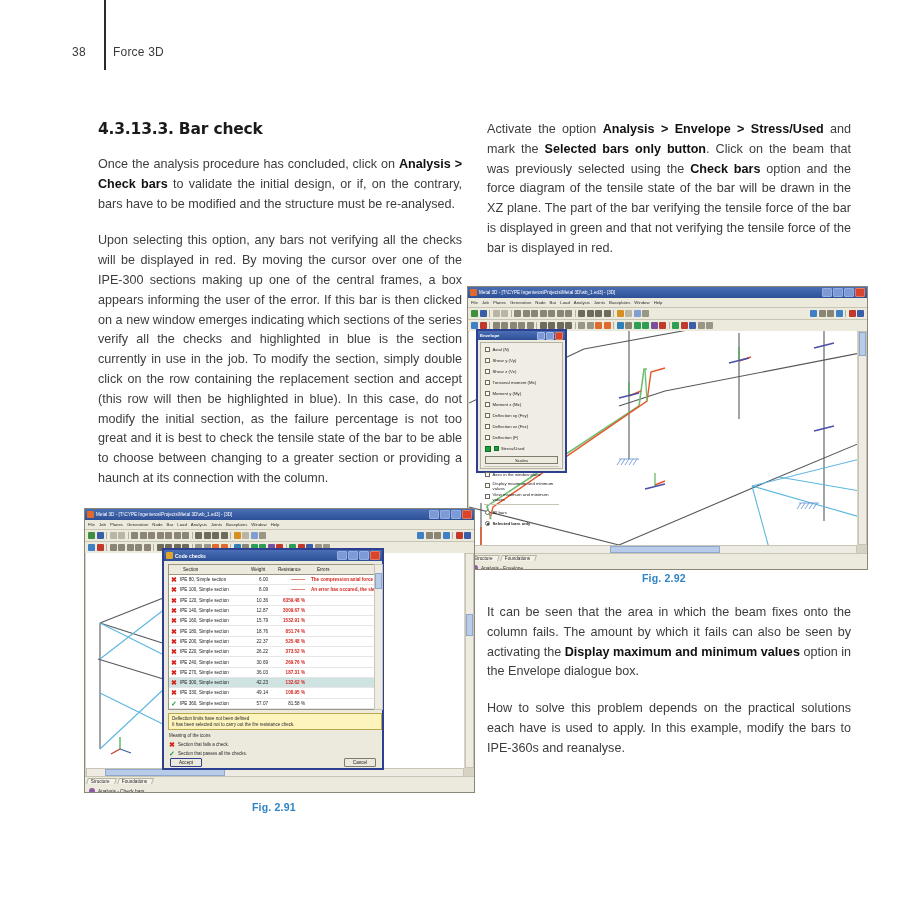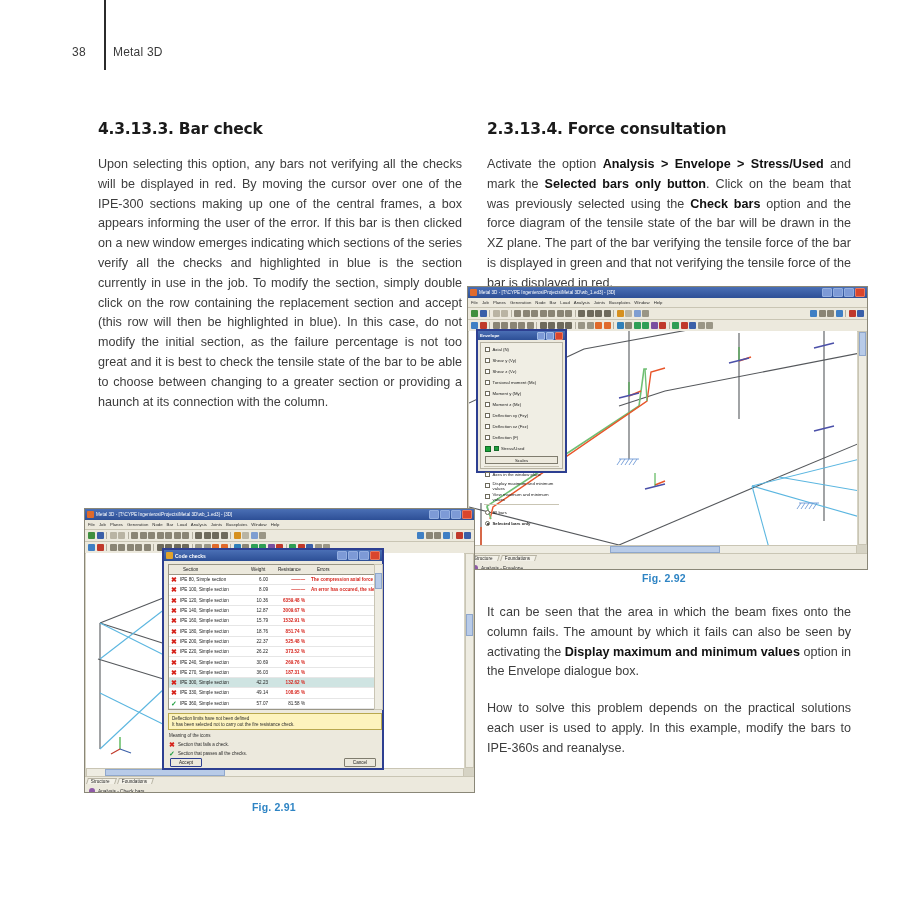--- a/index.html
+++ b/index.html
@@ -98,35 +98,35 @@
 
   .footer{position:absolute;left:0;right:0;top:905px;text-align:center;font-size:9.5px;color:#9a9a9a;letter-spacing:.6px;}
 </style>
 </head>
 <body>
 
 <div class="page">
 
   <div class="head-rule"></div>
   <div class="pagenum">38</div>
-  <div class="headtitle">Metal 3D</div>
+  <div class="headtitle">Force 3D</div>
 
   <div class="col col-left">
     <h2 class="sec">4.3.13.3. Bar check</h2>
+    <p class="body"><span>Once the analysis procedure has concluded, click on </span><b>Analysis &gt; Check bars</b><span> to validate the initial design, or if, on the contrary, bars have to be modified and the structure must be re-analysed.</span></p>
     <p class="body">Upon selecting this option, any bars not verifying all the checks will be displayed in red. By moving the cursor over one of the IPE-300 sections making up one of the central frames, a box appears informing the user of the error. If this bar is then clicked on a new window emerges indicating which sections of the series verify all the checks and highlighted in blue is the section currently in use in the job. To modify the section, simply double click on the row containing the replacement section and accept (this row will then be highlighted in blue). In this case, do not modify the initial section, as the failure percentage is not too great and it is best to check the tensile state of the bar to be able to choose between changing to a greater section or providing a haunch at its connection with the column.</p>
   </div>
 
   <div class="col col-right">
-    <h2 class="sec">2.3.13.4. Force consultation</h2>
     <p class="body"><span>Activate the option </span><b>Analysis &gt; Envelope &gt; Stress/Used</b><span> and mark the </span><b>Selected bars only button</b><span>. Click on the beam that was previously selected using the </span><b>Check bars</b><span> option and the force diagram of the tensile state of the bar will be drawn in the XZ plane. The part of the bar verifying the tensile force of the bar is displayed in green and that not verifying the tensile force of the bar is displayed in red.</span></p>
   </div>
 
   <div class="col" style="left:487px;top:603px;">
     <p class="body"><span>It can be seen that the area in which the beam fixes onto the column fails. The amount by which it fails can also be seen by activating the </span><b>Display maximum and minimum values</b><span> option in the Envelope dialogue box.</span></p>
-    <p class="body">How to solve this problem depends on the practical solutions each user is used to apply. In this example, modify the bars to IPE-360s and reanalyse.</p>
+    <p class="body">How to solve this problem depends on the practical solutions each have is used to apply. In this example, modify the bars to IPE-360s and reanalyse.</p>
   </div>
 
   <div class="win" style="left:467px;top:286px;width:401px;height:284px;">
 
     <div class="titlebar">
       <div class="tico"></div>
       <div class="ttxt">Metal 3D - [T:\CYPE Ingenieros\Projects\Metal 3D\wb_1.ed3] - [3D]</div>
       <div class="tbtns">
         <div class="tb"></div>
         <div class="tb"></div>

